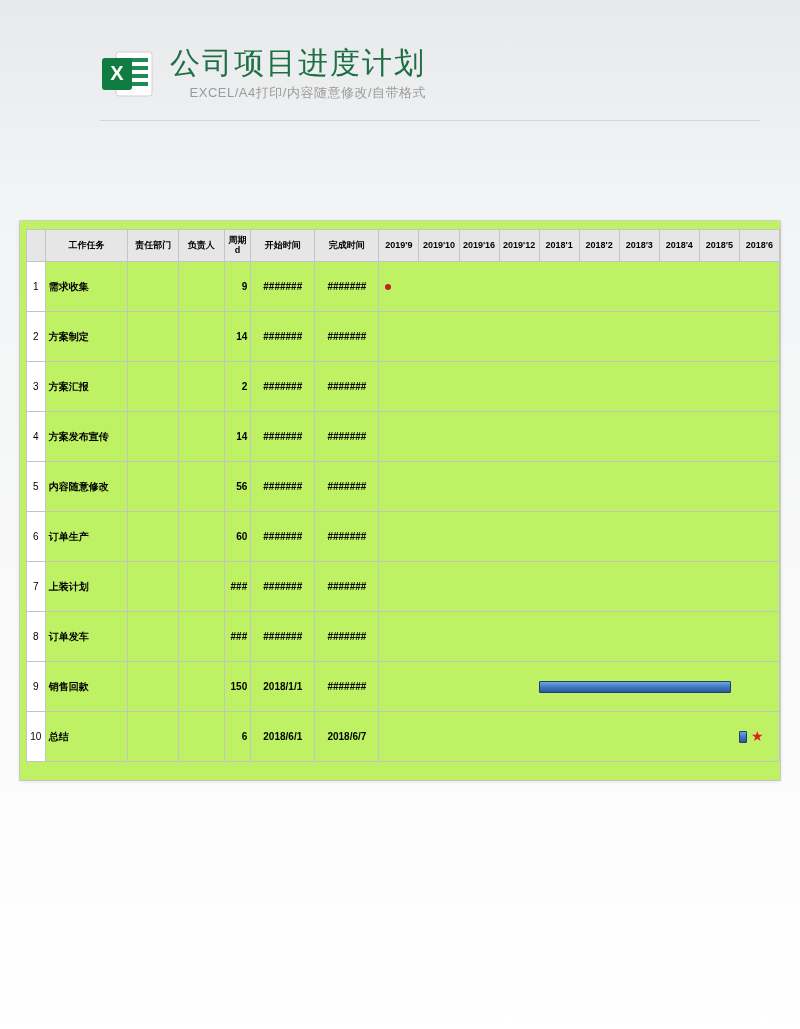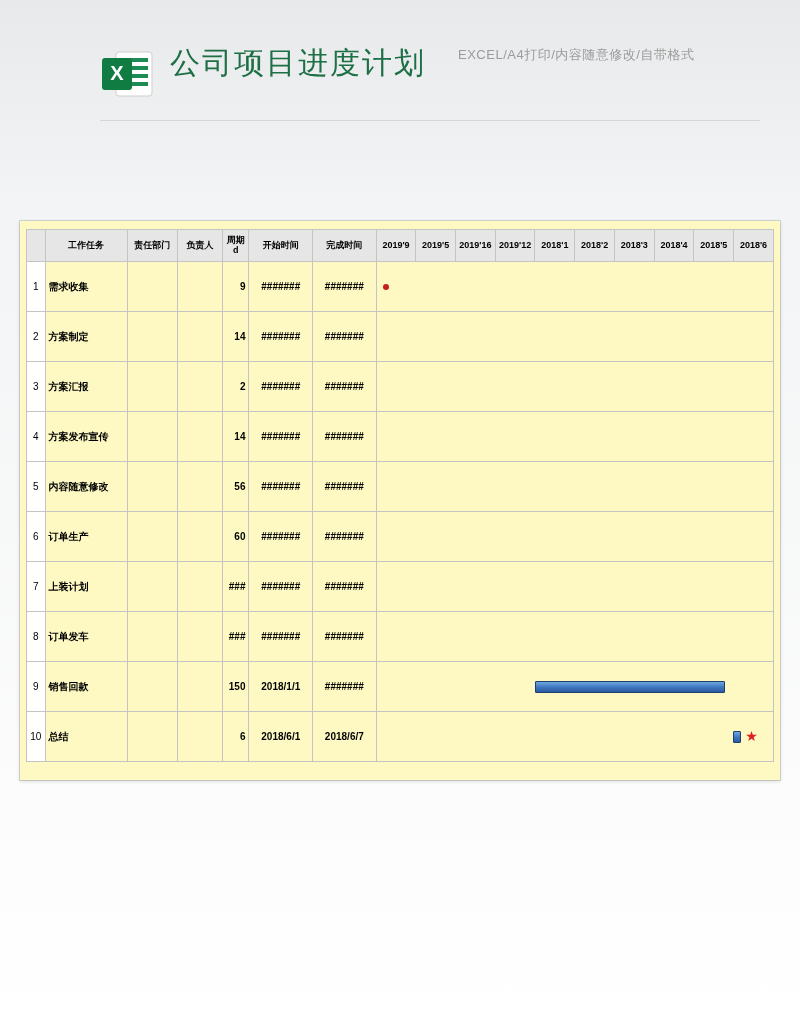--- a/index.html
+++ b/index.html
@@ -15,46 +15,46 @@
     align-items: flex-start;
     padding: 46px 0 0 100px;
     gap: 14px;
   }
   .excel-icon {
     width: 56px;
     height: 56px;
     flex-shrink: 0;
   }
   .excel-icon svg { width: 100%; height: 100%; }
-  .title-block { display: flex; flex-direction: row; gap: 32px; }
+  .title-block { display: flex; flex-direction: column; }
   .title {
     font-size: 30px;
     font-weight: 400;
     color: #1d7046;
     letter-spacing: 2px;
     line-height: 34px;
     margin-bottom: 4px;
   }
   .subtitle {
     font-size: 13px;
     color: #9b9b9b;
     letter-spacing: 0.5px;
     text-align: right;
   }
   .divider {
     height: 1px;
     background: #d6d6d6;
     margin: 18px 40px 0 100px;
   }
   .sheet-wrap {
-    background: #fef9c3;
+    background: #bef264;
     margin: 100px 20px 0 20px;
     box-shadow: 0 1px 4px rgba(0,0,0,0.15), 0 0 0 1px #d6d6d6;
     position: relative;
-    padding: 8px 6px 18px 6px;
+    padding: 8px 0 18px 6px;
   }
   table {
     border-collapse: collapse;
     width: 100%;
     table-layout: fixed;
     font-size: 10px;
   }
   th, td {
     border: 1px solid #c4c4c4;
     padding: 2px 3px;
@@ -155,21 +155,21 @@
     <thead>
       <tr>
         <th></th>
         <th>工作任务</th>
         <th>责任部门</th>
         <th>负责人</th>
         <th>周期d</th>
         <th>开始时间</th>
         <th>完成时间</th>
         <th>2019'9</th>
-        <th>2019'5</th>
+        <th>2019'10</th>
         <th>2019'16</th>
         <th>2019'12</th>
         <th>2018'1</th>
         <th>2018'2</th>
         <th>2018'3</th>
         <th>2018'4</th>
         <th>2018'5</th>
         <th>2018'6</th>
       </tr>
     </thead>

